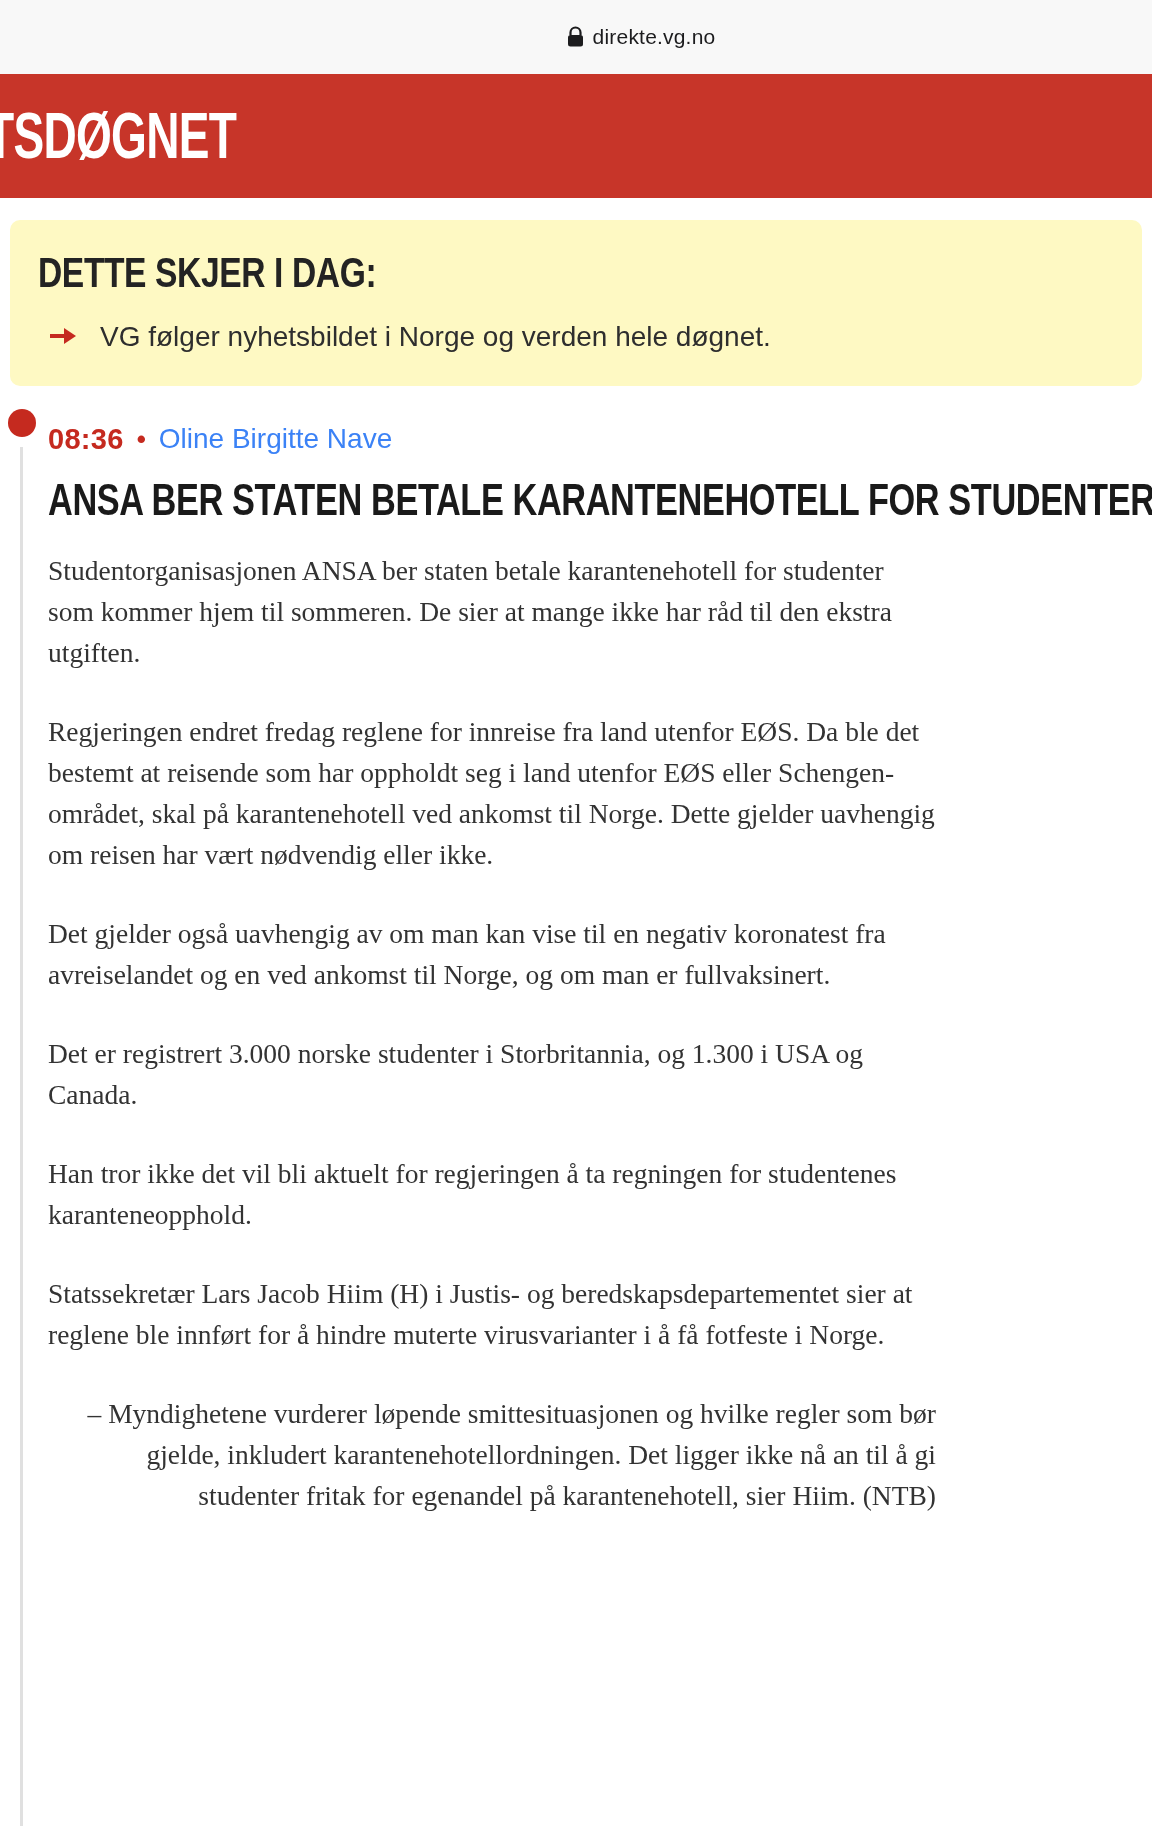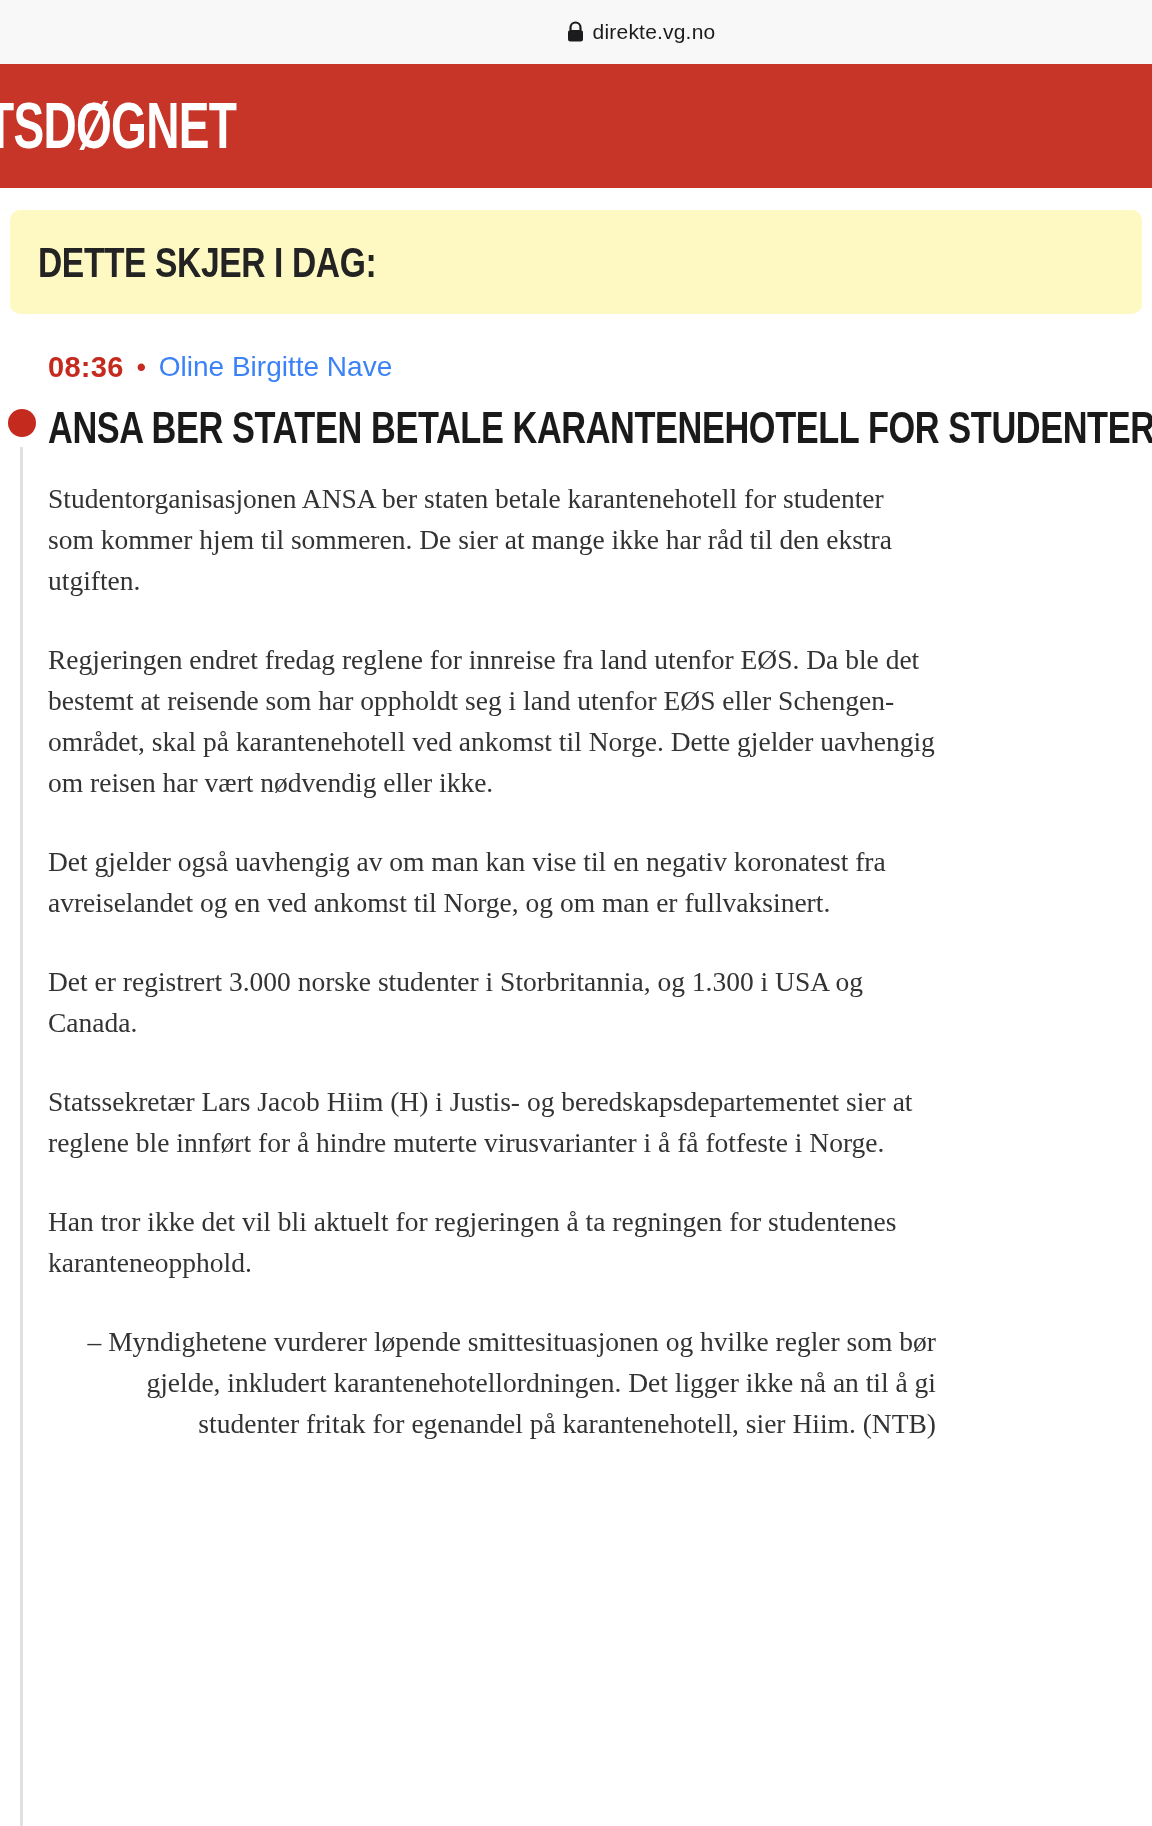--- a/index.html
+++ b/index.html
@@ -6,21 +6,21 @@
   body{
     width:1152px;height:1826px;
     background:#ffffff;
     font-family:"Liberation Sans", sans-serif;
     position:relative;
     overflow:hidden;
     -webkit-font-smoothing:antialiased;
   }
   
   .urlbar{
-    height:64px;
+    height:74px;
     background:#f8f8f8;
     display:flex;align-items:center;justify-content:center;
   }
   .urlbar-inner{
     display:flex;align-items:center;gap:9px;
     margin-left:130px;
   }
   .urlbar-text{
     font-size:21px;color:#1c1c1e;letter-spacing:.2px;
   }
@@ -130,34 +130,43 @@
     <span class="urlbar-text">direkte.vg.no</span>
   </div>
 </div>
 
 <div class="masthead">
   <div class="masthead-title">TSDØGNET</div>
 </div>
 
 <div class="info-card">
   <div class="info-card-heading">DETTE SKJER I DAG:</div>
+  <div class="info-bullet">
+    <span class="arrow-icon">
+      <svg width="30" height="20" viewBox="0 0 30 20">
+        <line x1="2" y1="10" x2="19" y2="10" stroke="#c52a1f" stroke-width="4"></line>
+        <polygon points="16,2 28,10 16,18" fill="#c52a1f"></polygon>
+      </svg>
+    </span>
+    <span class="info-bullet-text">VG følger nyhetsbildet i Norge og verden hele døgnet.</span>
+  </div>
 </div>
 
 <div class="timeline-dot"></div>
 <div class="timeline-line"></div>
 
 <div class="entry">
   <div class="entry-meta">
     <span class="entry-time">08:36</span>
     <span class="entry-sep">•</span>
     <span class="entry-author">Oline Birgitte Nave</span>
   </div>
   <div class="entry-headline">ANSA BER STATEN BETALE KARANTENEHOTELL FOR STUDENTER</div>
   <div class="entry-body">
     <p>Studentorganisasjonen ANSA ber staten betale karantenehotell for studenter som kommer hjem til sommeren. De sier at mange ikke har råd til den ekstra utgiften.</p>
     <p>Regjeringen endret fredag reglene for innreise fra land utenfor EØS. Da ble det bestemt at reisende som har oppholdt seg i land utenfor EØS eller Schengen-området, skal på karantenehotell ved ankomst til Norge. Dette gjelder uavhengig om reisen har vært nødvendig eller ikke.</p>
     <p>Det gjelder også uavhengig av om man kan vise til en negativ koronatest fra avreiselandet og en ved ankomst til Norge, og om man er fullvaksinert.</p>
     <p>Det er registrert 3.000 norske studenter i Storbritannia, og 1.300 i USA og Canada.</p>
+    <p>Han tror ikke det vil bli aktuelt for regjeringen å ta regningen for studentenes karanteneopphold.</p>
     <p>Statssekretær Lars Jacob Hiim (H) i Justis- og beredskapsdepartementet sier at reglene ble innført for å hindre muterte virusvarianter i å få fotfeste i Norge.</p>
-    <p>Han tror ikke det vil bli aktuelt for regjeringen å ta regningen for studentenes karanteneopphold.</p>
     <p>– Myndighetene vurderer løpende smittesituasjonen og hvilke regler som bør gjelde, inkludert karantenehotellordningen. Det ligger ikke nå an til å gi studenter fritak for egenandel på karantenehotell, sier Hiim. (NTB)</p>
   </div>
 </div>
 
 </body></html>

